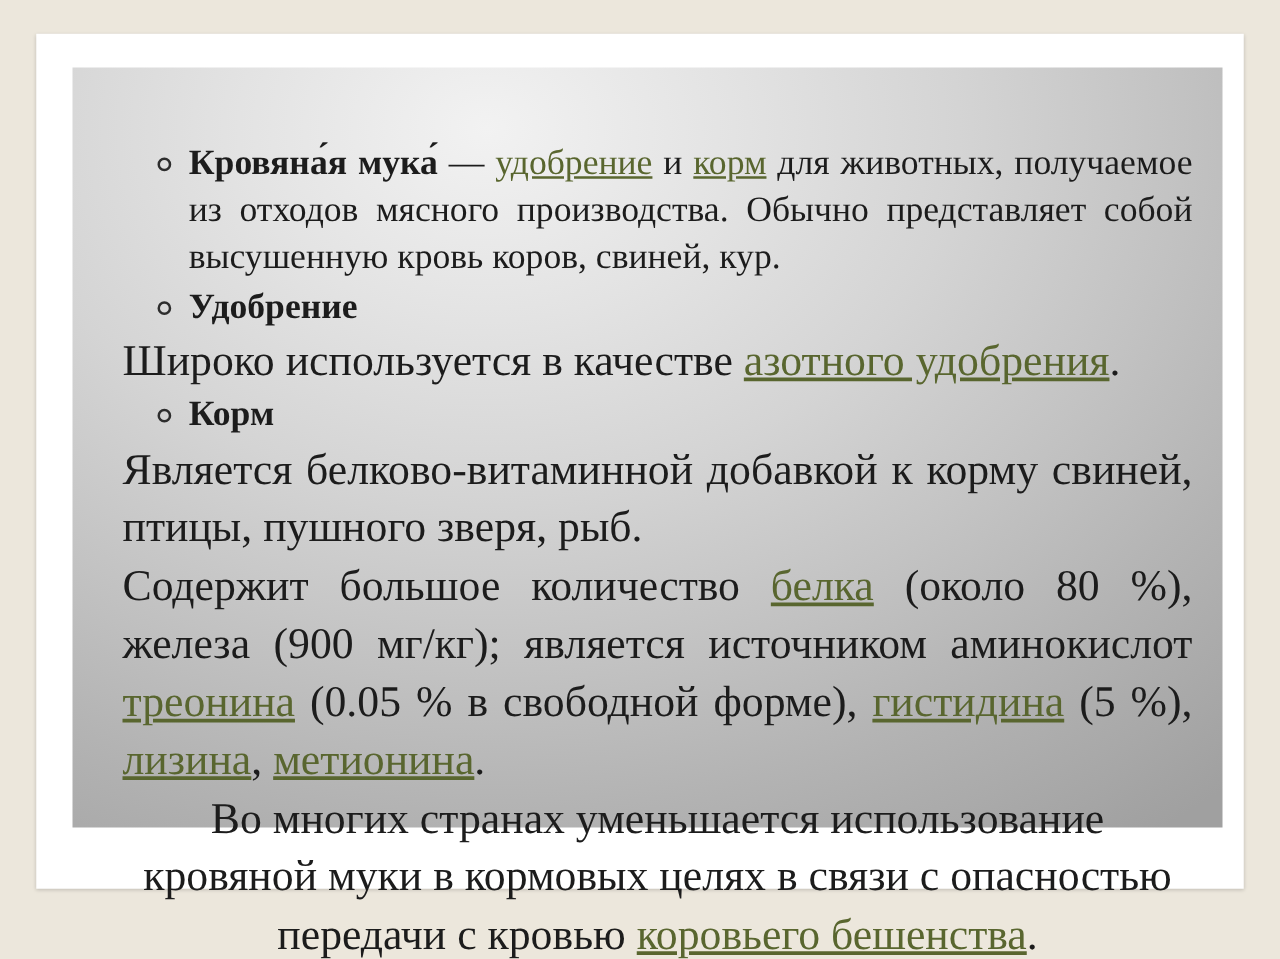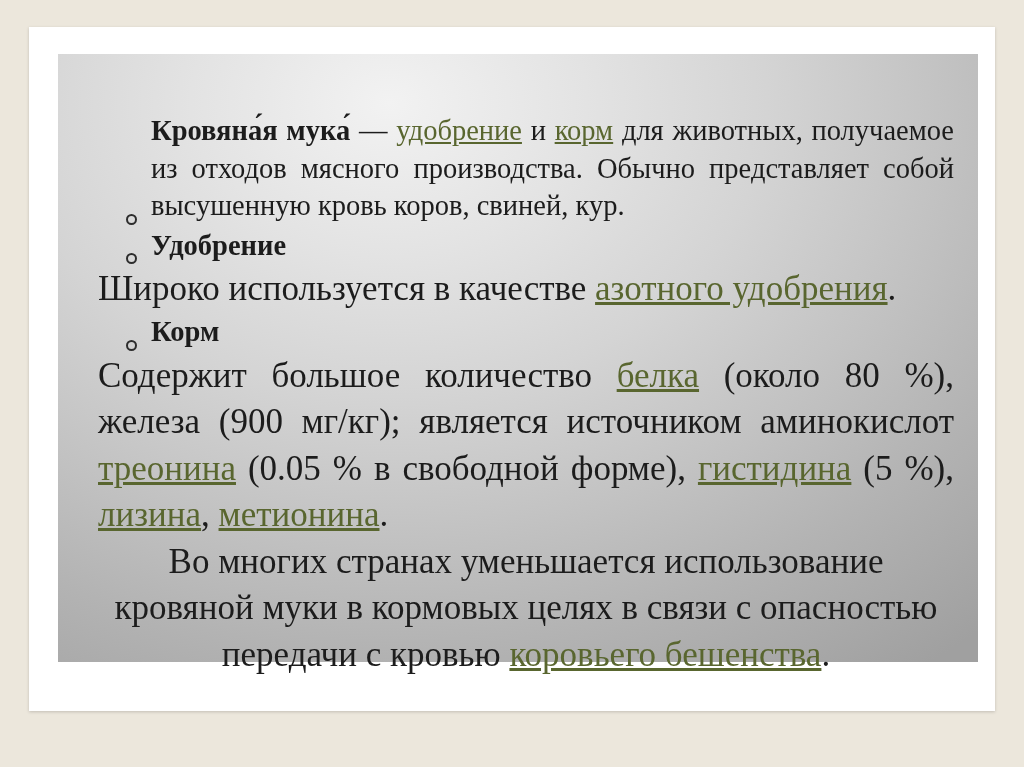--- a/index.html
+++ b/index.html
@@ -39,21 +39,21 @@
   }
   .panel-inner {
     position: absolute;
     left: 40px;
     top: 58px;
     width: 856px;
     box-sizing: border-box;
   }
   .bullet-line {
     display: flex;
-    align-items: flex-end;
+    align-items: flex-start;
     margin: 0 0 2px 0;
   }
   .bullet-dot {
     flex: 0 0 auto;
     width: 11px;
     height: 11px;
     border: 2px solid #2d2d2d;
     border-radius: 50%;
     margin-top: 14px;
     margin-right: 14px;
@@ -110,20 +110,21 @@
           <div class="bullet-text hdr">Удобрение</div>
         </div>
 
         <p class="para"><span>Широко используется в качестве </span><a class="link" href="#">азотного удобрения</a><span>.</span></p>
 
         <div class="bullet-line">
           <span class="bullet-dot"></span>
           <div class="bullet-text hdr">Корм</div>
         </div>
 
+        <p class="para">Является белково-витаминной добавкой к корму свиней, птицы, пушного зверя, рыб.</p>
 
         <p class="para"><span>Содержит большое количество </span><a class="link" href="#">белка</a><span> (около 80 %), железа (900 мг/кг); является источником аминокислот </span><a class="link" href="#">треонина</a><span> (0.05 % в свободной форме), </span><a class="link" href="#">гистидина</a><span> (5 %), </span><a class="link" href="#">лизина</a><span>, </span><a class="link" href="#">метионина</a><span>.</span></p>
 
         <p class="para last-left"><span>Во многих странах уменьшается использование кровяной муки в кормовых целях в связи с опасностью передачи с кровью </span><a class="link" href="#">коровьего бешенства</a><span>.</span></p>
 
       </div>
     </div>
   </div>
 </div>
 

